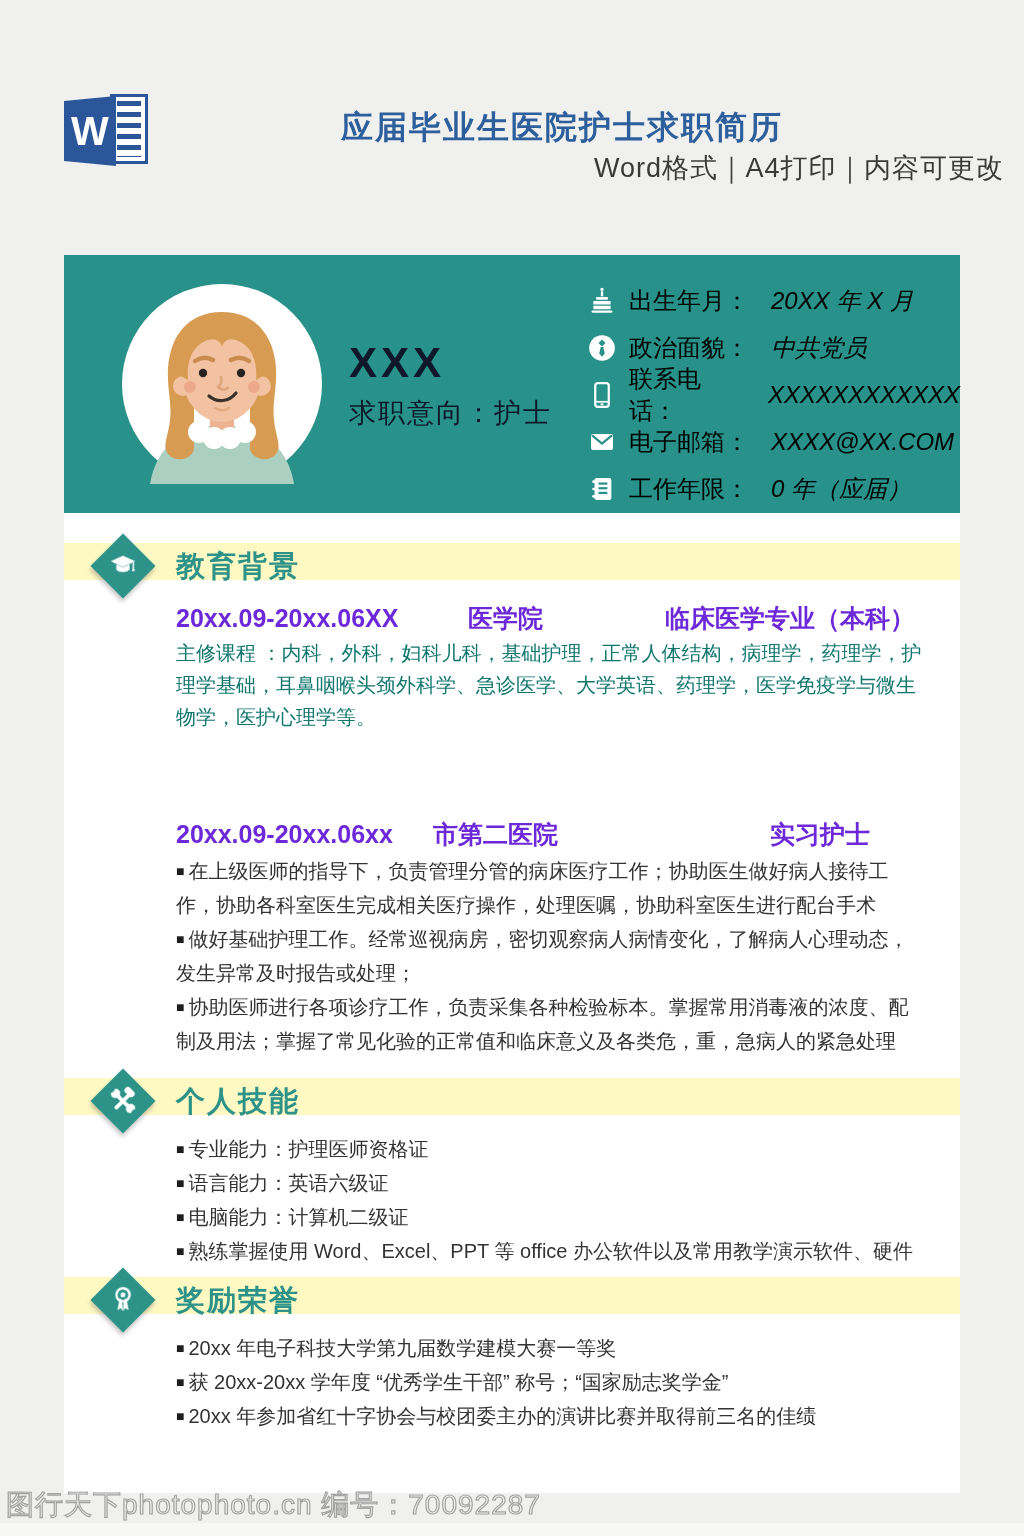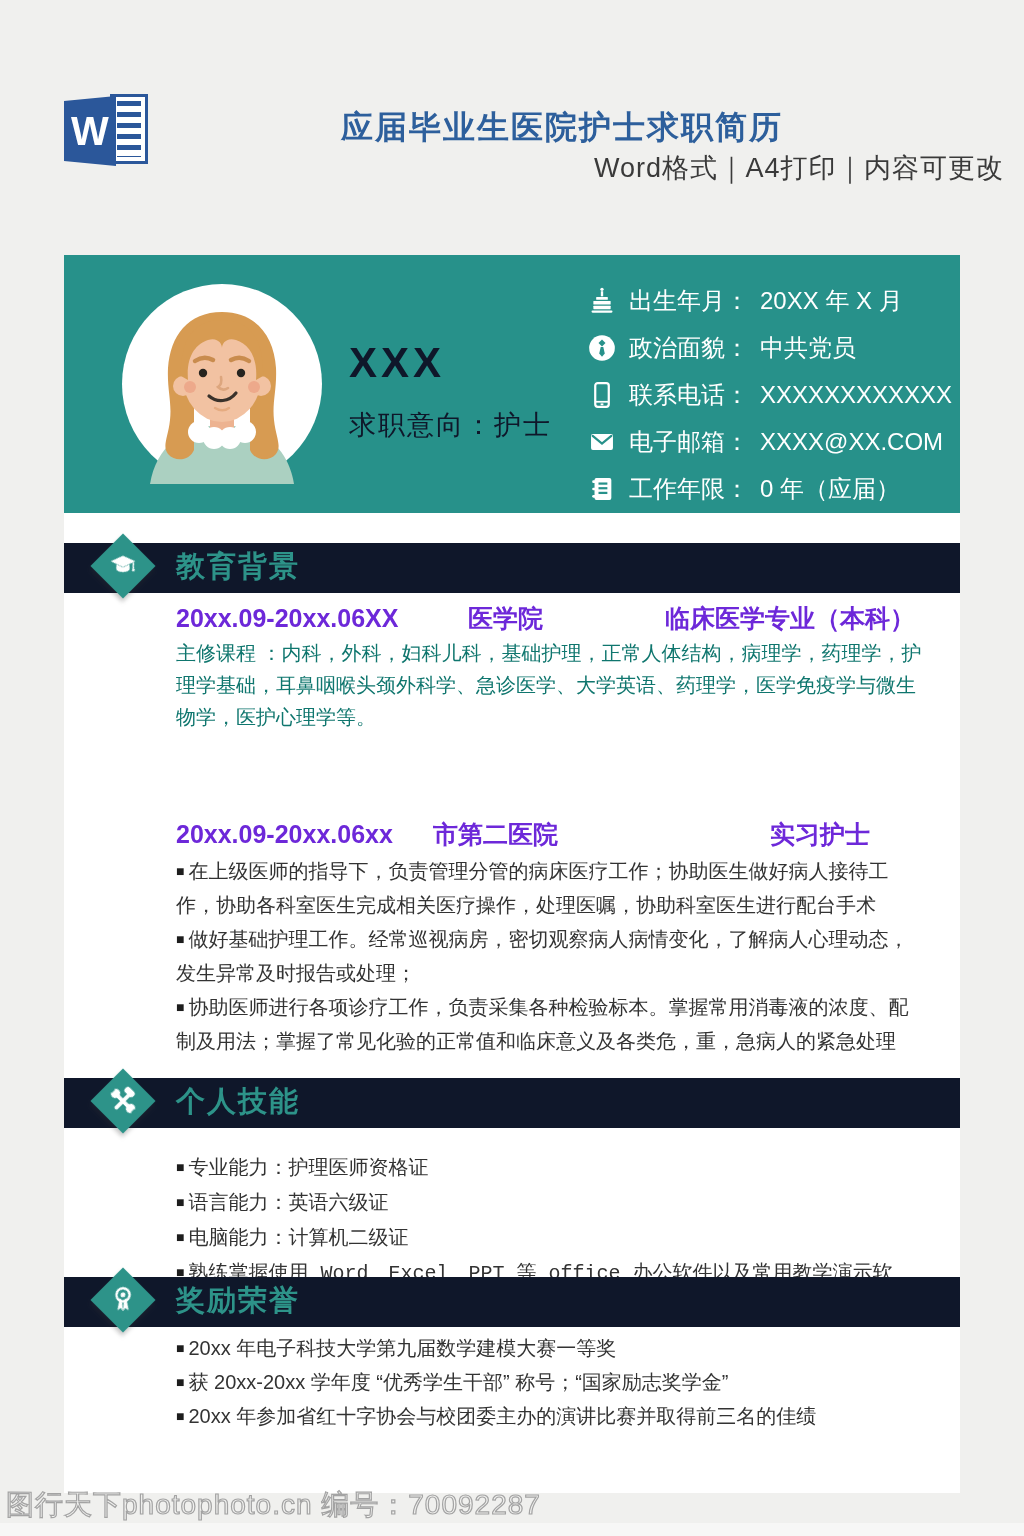--- a/index.html
+++ b/index.html
@@ -17,46 +17,46 @@
   .title{position:absolute;left:120px;right:20px;top:88px;margin:18px;text-align:center;
     font-size:32px;font-weight:bold;color:#2d5f9c;letter-spacing:2px;}
   .subtitle{position:absolute;left:120px;right:20px;top:150px;text-align:right;
     font-size:27px;color:#3a3a3a;letter-spacing:1px;}
 
   
   .banner{position:absolute;left:64px;top:255px;width:896px;height:258px;background:#27918a;}
   .avatar{position:absolute;left:58px;top:29px;width:200px;height:200px;}
   .identity{position:absolute;left:285px;top:84px;width:220px;color:#0f172a;}
   .name{font-size:42px;font-weight:bold;letter-spacing:4px;}
-  .intent{margin-top:20px;font-size:27px;letter-spacing:2px;}
+  .intent{margin-top:8px;font-size:27px;letter-spacing:2px;}
   .contact{position:absolute;left:524px;top:22px;margin:0;padding:0;list-style:none;}
-  .contact li{display:flex;align-items:center;height:47px;color:#ffffff;font-size:24px;}
+  .contact li{display:flex;align-items:center;height:47px;color:#000000;font-size:24px;}
   .cicon{width:28px;height:28px;margin-right:13px;flex:0 0 28px;display:inline-flex;}
   .cicon svg{width:28px;height:28px;}
-  .cval{margin-left:11px;}
+  .cval{margin-left:22px;font-style:italic;}
 
   
   .card{position:absolute;left:64px;top:513px;width:896px;height:980px;background:#ffffff;}
-  .sec-head{position:absolute;left:0;right:0;height:50px;background:#0f172a;}
+  .sec-head{position:absolute;left:0;right:0;height:37px;background:#fef9c3;}
   .sec-head h2{margin:0;padding-left:112px;font-size:29px;line-height:46px;color:#2d9389;font-weight:bold;letter-spacing:2px;}
   .diamond{position:absolute;left:36px;top:0;width:46px;height:46px;background:#2d9389;
     transform:rotate(45deg);filter:drop-shadow(2px 3px 2px rgba(50,50,50,0.28));}
   .diamond svg{position:absolute;left:8px;top:8px;width:30px;height:30px;transform:rotate(-45deg);}
   .sh1{top:30px;} .sh2{top:246px;} .sh3{top:565px;} .sh4{top:764px;}
 
   .row-bold{position:absolute;left:112px;right:36px;font-size:25px;font-weight:bold;color:#6d28d9;white-space:nowrap;}
   .row-bold span{display:inline-block;}
   .edu-row{top:89px;} .edu-row .c1{width:285px;} .edu-row .c2{width:190px;}
   .work-row{top:305px;} .work-row .c1{width:250px;} .work-row .c2{width:330px;}
 
   .desc{position:absolute;left:112px;right:36px;top:124px;margin:0;
     font-size:20px;line-height:32px;color:#0f766e;word-break:break-all;}
   .bullets{position:absolute;left:112px;right:36px;margin:0;padding:0;list-style:none;
     font-size:20px;line-height:34px;color:#333;word-break:break-all;}
-  .work-bullets{top:341px;} .skills-bullets{top:638px;font-family:Liberation Mono, monospace;} .awards-bullets{top:818px;}
+  .work-bullets{top:341px;} .skills-bullets{top:619px;} .awards-bullets{top:818px;}
   .sq{font-size:14px;margin-right:4px;vertical-align:2px;color:#1d1d1d;}
 
   
   .watermark{position:absolute;left:6px;top:1486px;font-size:28px;letter-spacing:1px;
     color:rgba(244,244,242,0.55);-webkit-text-stroke:1.2px #a3a3a3;}
   .bottom-strip{position:absolute;left:0;bottom:0;width:100%;height:13px;background:#f7f7f6;}
 </style>
 </head>
 <body>
 

